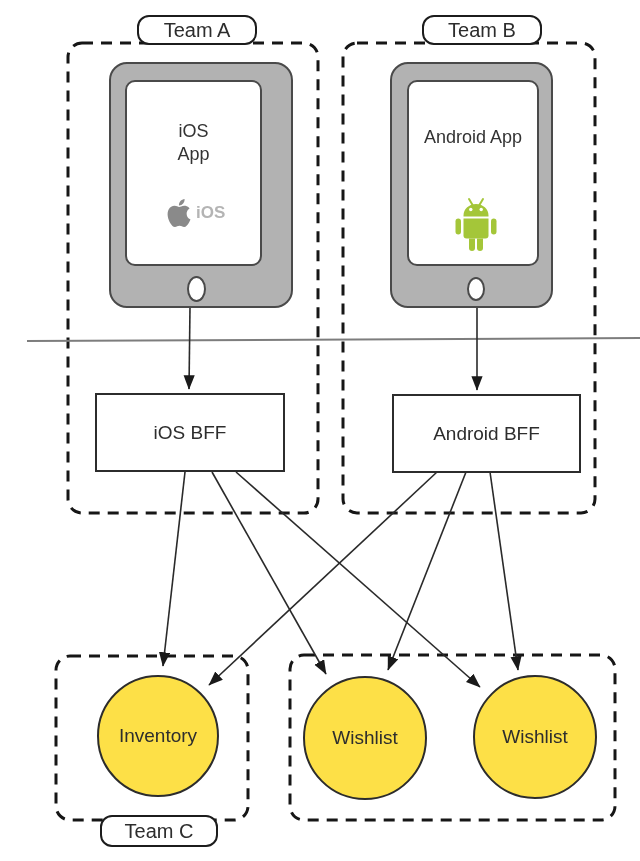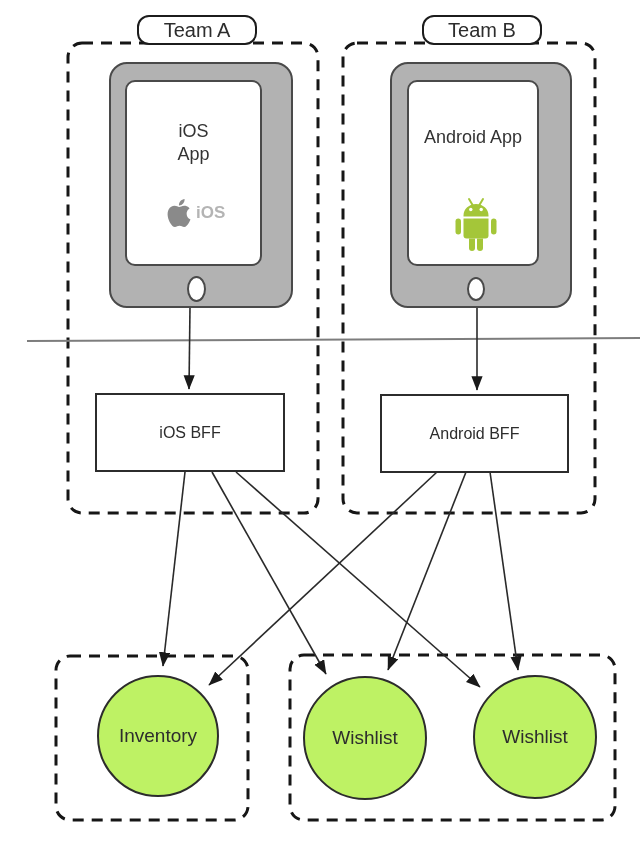--- a/index.html
+++ b/index.html
@@ -31,25 +31,25 @@
   }
   .platform-row{
     position:absolute;display:flex;align-items:center;gap:3px;
   }
   .ios-badge-text{font-size:17px;font-weight:bold;color:var(--ios-badge-gray,#b4b4b4);}
   .apple-path{fill:var(--apple-gray,#8a8a8a);}
   .robot-part{fill:var(--android-green,#a4c639);}
   .robot-stroke{stroke:var(--android-green,#a4c639);}
   .bff{
     position:absolute;z-index:2;background:#fff;border:2px solid #2c2c2c;
-    display:flex;align-items:center;justify-content:center;font-size:16px;
+    display:flex;align-items:center;justify-content:center;font-size:19px;
     box-sizing:border-box;
   }
   .service{
-    position:absolute;z-index:2;background:#bef264;border:2px solid #2c2c2c;
+    position:absolute;z-index:2;background:#fde047;border:2px solid #2c2c2c;
     border-radius:50%;display:flex;align-items:center;justify-content:center;
     font-size:19px;box-sizing:border-box;
   }
 </style>
 </head>
 <body>
 
 <div class="stage">
 
   <svg class="wires" width="640" height="861" viewBox="0 0 640 861">
@@ -77,38 +77,41 @@
     <line x1="466" y1="472" x2="388" y2="670" stroke="#2a2a2a" stroke-width="1.6" marker-end="url(#ah)"></line>
     <line x1="490" y1="472" x2="518" y2="670" stroke="#2a2a2a" stroke-width="1.6" marker-end="url(#ah)"></line>
   </svg>
 
   <div class="pill" style="left:422px;top:15px;width:120px;height:30px;">
     <span>Team B</span>
   </div>
   <div class="pill" style="left:137px;top:15px;width:120px;height:30px;">
     <span>Team A</span>
   </div>
+  <div class="pill" style="left:100px;top:815px;width:118px;height:32px;">
+    <span>Team C</span>
+  </div>
 
   <div class="phone" style="left:109px;top:62px;width:184px;height:246px;">
     <div class="screen" style="left:14px;top:16px;width:137px;height:186px;">
       <div class="app-title" style="top:38px;">
         <div>iOS</div>
         <div>App</div>
       </div>
       <div class="platform-row" style="left:38px;top:115px;">
         <svg width="28" height="32" viewBox="0 0 24 24">
           <path class="apple-path" d="M12.152 6.896c-.948 0-2.415-1.078-3.96-1.04-2.04.027-3.91 1.183-4.961 3.014-2.117 3.675-.546 9.103 1.519 12.09 1.013 1.454 2.208 3.09 3.792 3.03 1.52-.065 2.09-.987 3.935-.987 1.831 0 2.35.987 3.96.948 1.637-.026 2.676-1.48 3.676-2.948 1.156-1.688 1.636-3.325 1.662-3.415-.039-.013-3.182-1.221-3.22-4.857-.026-3.04 2.48-4.494 2.597-4.559-1.429-2.09-3.623-2.324-4.39-2.376-2-.156-3.675 1.09-4.61 1.09zM15.53 3.83c.843-1.012 1.4-2.427 1.245-3.83-1.207.052-2.662.805-3.532 1.818-.78.896-1.454 2.338-1.273 3.714 1.338.104 2.715-.688 3.559-1.701"></path>
         </svg>
         <span class="ios-badge-text">iOS</span>
       </div>
     </div>
     <div class="home-btn" style="left:76px;top:212px;width:19px;height:26px;"></div>
   </div>
 
-  <div class="phone" style="left:390px;top:62px;width:182px;height:246px;">
+  <div class="phone" style="left:390px;top:62px;width:163px;height:246px;">
     <div class="screen" style="left:15px;top:16px;width:132px;height:186px;">
       <div class="app-title" style="top:44px;">
         <div>Android App</div>
       </div>
       <svg style="position:absolute;left:41px;top:113px;" width="52" height="58" viewBox="0 0 52 58">
         <line class="robot-stroke" x1="19" y1="4" x2="22.6" y2="10" stroke-width="2" stroke-linecap="round"></line>
         <line class="robot-stroke" x1="33" y1="4" x2="29.4" y2="10" stroke-width="2" stroke-linecap="round"></line>
         <path class="robot-part" d="M13.5 21.5 v-1 a12.5 11.5 0 0 1 25 0 v1 z"></path>
         <circle cx="20.8" cy="14.5" r="1.7" fill="#ffffff"></circle>
         <circle cx="31.2" cy="14.5" r="1.7" fill="#ffffff"></circle>
@@ -118,21 +121,21 @@
         <path class="robot-part" d="M19 43.5 h6 v9.5 a3 3 0 0 1 -6 0 z"></path>
         <path class="robot-part" d="M27 43.5 h6 v9.5 a3 3 0 0 1 -6 0 z"></path>
       </svg>
     </div>
     <div class="home-btn" style="left:75px;top:213px;width:18px;height:24px;"></div>
   </div>
 
   <div class="bff" style="left:95px;top:393px;width:190px;height:79px;">
     <span>iOS BFF</span>
   </div>
-  <div class="bff" style="left:380px;top:394px;width:189px;height:79px;">
+  <div class="bff" style="left:392px;top:394px;width:189px;height:79px;">
     <span>Android BFF</span>
   </div>
 
   <div class="service" style="left:97px;top:675px;width:122px;height:122px;">
     <span>Inventory</span>
   </div>
   <div class="service" style="left:303px;top:676px;width:124px;height:124px;">
     <span>Wishlist</span>
   </div>
   <div class="service" style="left:473px;top:675px;width:124px;height:124px;">

